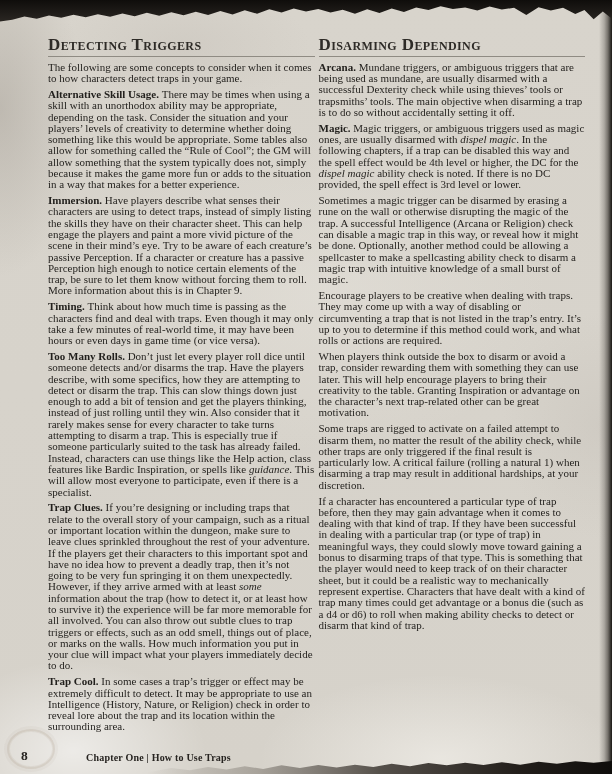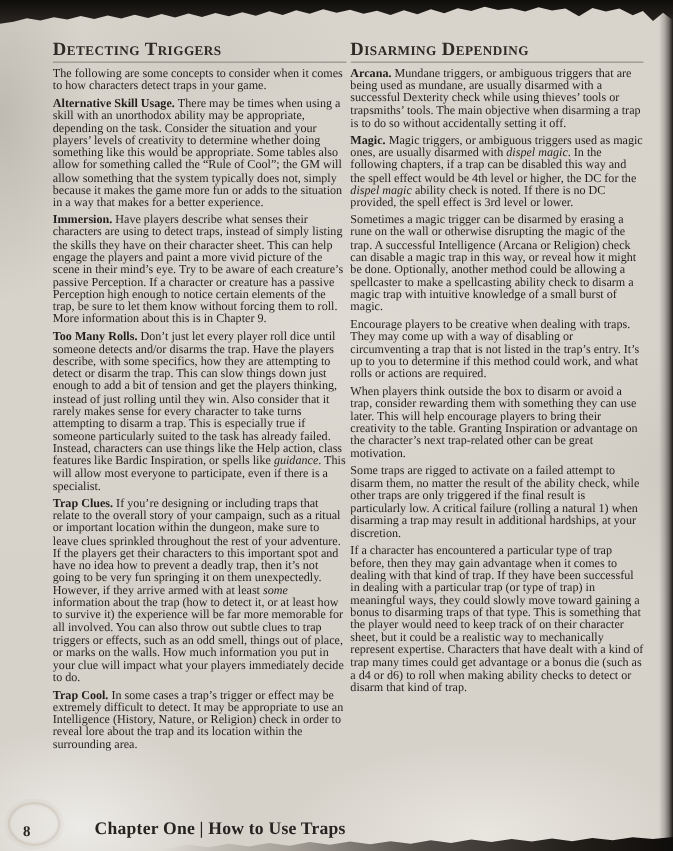--- a/index.html
+++ b/index.html
@@ -76,39 +76,40 @@
   .paras p .lead { font-weight: bold; }
   .paras p i { }
   
   .footer { position: absolute; left: 0; right: 0; bottom: 0; height: 30px; z-index: 3; }
   .page-num {
     position: absolute; left: 21px; bottom: 10px;
     font-size: 13.5px; font-weight: bold; color: #262320;
   }
   .chapter {
     position: absolute; left: 86px; bottom: 11px;
-    font-size: 16px; font-weight: bold; color: #262320; letter-spacing: 0.2px;
+    font-size: 10px; font-weight: bold; color: #262320; letter-spacing: 0.2px;
   }
 </style>
 </head>
 <body>
 
 <div class="page">
   <div class="edge-top"></div>
   <div class="edge-right"></div>
   <div class="edge-bottom"></div>
   <div class="stain-ring"></div>
 
   <div class="columns">
     <div class="col">
       <h2 class="section-heading">Detecting Triggers</h2>
       <div class="paras">
           <p><span>The following are some concepts to consider when it comes to how characters detect traps in your game.</span></p>
           <p><span class="lead">Alternative Skill Usage. </span><span>There may be times when using a skill with an unorthodox ability may be appropriate, depending on the task. Consider the situation and your players’ levels of creativity to determine whether doing something like this would be appropriate. Some tables also allow for something called the “Rule of Cool”; the GM will allow something that the system typically does not, simply because it makes the game more fun or adds to the situation in a way that makes for a better experience.</span></p>
           <p><span class="lead">Immersion. </span><span>Have players describe what senses their characters are using to detect traps, instead of simply listing the skills they have on their character sheet. This can help engage the players and paint a more vivid picture of the scene in their mind’s eye. Try to be aware of each creature’s passive Perception. If a character or creature has a passive Perception high enough to notice certain elements of the trap, be sure to let them know without forcing them to roll. More information about this is in Chapter 9.</span></p>
+          <p><span class="lead">Timing. </span><span>Think about how much time is passing as the characters find and deal with traps. Even though it may only take a few minutes of real-world time, it may have been hours or even days in game time (or vice versa).</span></p>
           <p><span class="lead">Too Many Rolls. </span><span>Don’t just let every player roll dice until someone detects and/or disarms the trap. Have the players describe, with some specifics, how they are attempting to detect or disarm the trap. This can slow things down just enough to add a bit of tension and get the players thinking, instead of just rolling until they win. Also consider that it rarely makes sense for every character to take turns attempting to disarm a trap. This is especially true if someone particularly suited to the task has already failed. Instead, characters can use things like the Help action, class features like Bardic Inspiration, or spells like </span><i>guidance</i><span>. This will allow most everyone to participate, even if there is a specialist.</span></p>
           <p><span class="lead">Trap Clues. </span><span>If you’re designing or including traps that relate to the overall story of your campaign, such as a ritual or important location within the dungeon, make sure to leave clues sprinkled throughout the rest of your adventure. If the players get their characters to this important spot and have no idea how to prevent a deadly trap, then it’s not going to be very fun springing it on them unexpectedly. However, if they arrive armed with at least </span><i>some</i><span> information about the trap (how to detect it, or at least how to survive it) the experience will be far more memorable for all involved. You can also throw out subtle clues to trap triggers or effects, such as an odd smell, things out of place, or marks on the walls. How much information you put in your clue will impact what your players immediately decide to do.</span></p>
           <p><span class="lead">Trap Cool. </span><span>In some cases a trap’s trigger or effect may be extremely difficult to detect. It may be appropriate to use an Intelligence (History, Nature, or Religion) check in order to reveal lore about the trap and its location within the surrounding area.</span></p>
         </div>
     </div>
     <div class="col">
       <h2 class="section-heading">Disarming Depending</h2>
       <div class="paras">
           <p><span class="lead">Arcana. </span><span>Mundane triggers, or ambiguous triggers that are being used as mundane, are usually disarmed with a successful Dexterity check while using thieves’ tools or trapsmiths’ tools. The main objective when disarming a trap is to do so without accidentally setting it off.</span></p>
           <p><span class="lead">Magic. </span><span>Magic triggers, or ambiguous triggers used as magic ones, are usually disarmed with </span><i>dispel magic</i><span>. In the following chapters, if a trap can be disabled this way and the spell effect would be 4th level or higher, the DC for the </span><i>dispel magic</i><span> ability check is noted. If there is no DC provided, the spell effect is 3rd level or lower.</span></p>

